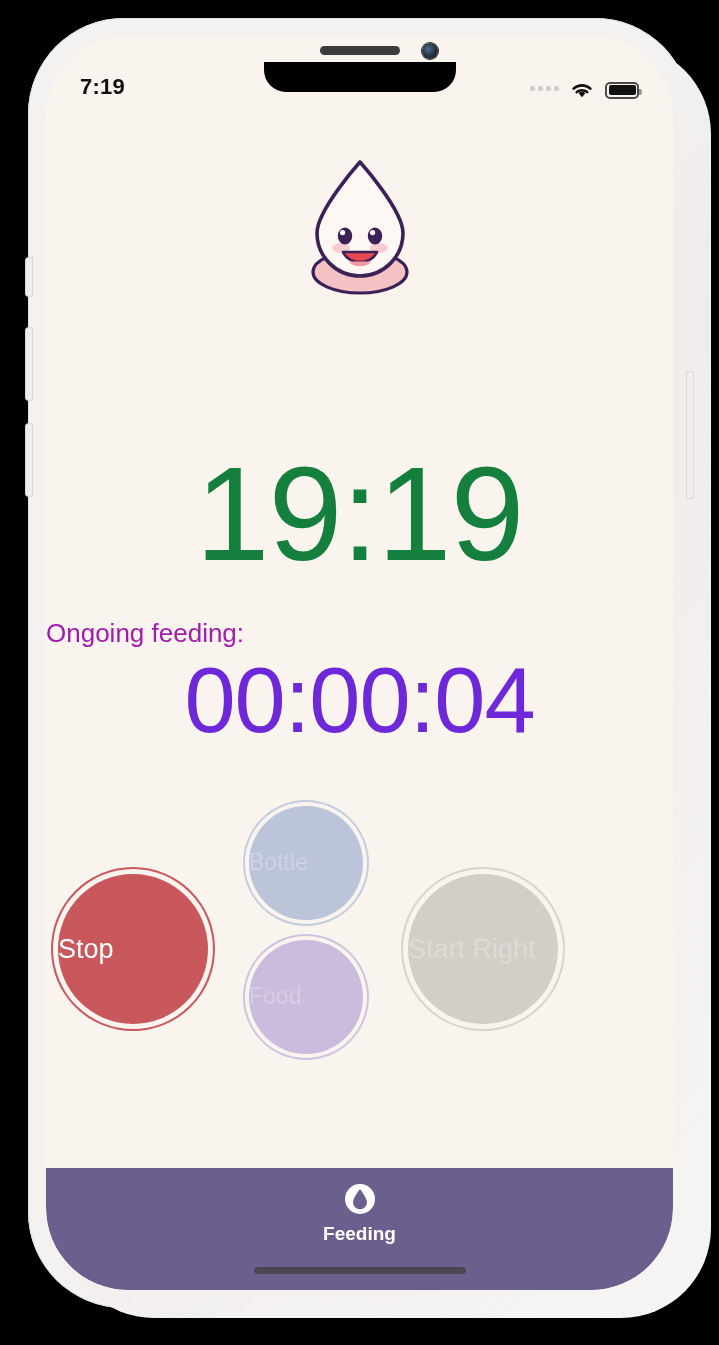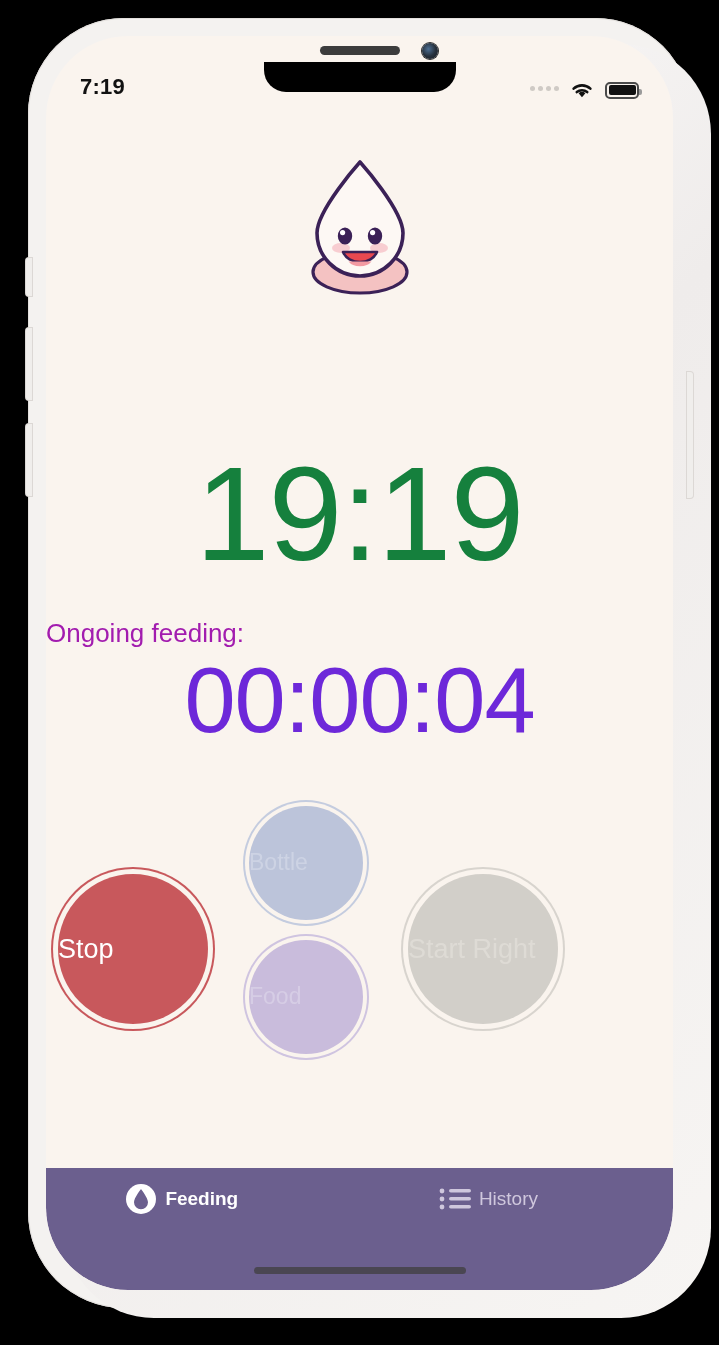--- a/index.html
+++ b/index.html
@@ -139,21 +139,21 @@
 
   
   .tabbar{
     position:absolute; left:0; right:0; bottom:0; height:122px;
     background:#6b5f8e;
     display:flex; align-items:flex-start; justify-content:space-around;
     padding-top:14px;
     border-radius:0 0 82px 82px;
   }
   .tab{
-    width:25%; display:flex; align-items:center; gap:7px;
+    width:25%; display:flex; flex-direction:column; align-items:center; gap:7px;
   }
   .tab-icon{ height:34px; display:flex; align-items:center; justify-content:center; }
   .tab-label{ font-size:19px; color:#cfc7dd; }
   .tab.active .tab-label{ color:#fff; font-weight:bold; }
   .home-indicator{
     position:absolute; bottom:16px; left:50%; transform:translateX(-50%);
     width:212px; height:7px; border-radius:4px; background:#4a4652;
   }
 </style>
 </head>
@@ -237,35 +237,20 @@
         <div class="tab active">
           <span class="tab-icon">
             <svg width="34" height="34" viewBox="0 0 34 34">
               <circle cx="17" cy="17" r="15" fill="#fff"></circle>
               <path d="M17 7 C17 7 24 16 24 20.2 A7 7 0 0 1 10 20.2 C10 16 17 7 17 7 Z" fill="#6b5f8e"></path>
             </svg>
           </span>
           <span class="tab-label">Feeding</span>
         </div>
 
-        <div class="tab">
-          <span class="tab-icon">
-            <svg width="34" height="30" viewBox="0 0 34 30">
-              <g fill="#cfc7dd">
-                <circle cx="4" cy="7" r="2.4"></circle>
-                  <circle cx="4" cy="15" r="2.4"></circle>
-                  <circle cx="4" cy="23" r="2.4"></circle>
-                <rect x="11" y="5" width="22" height="3.6" rx="1.8"></rect>
-                <rect x="11" y="13" width="22" height="3.6" rx="1.8"></rect>
-                <rect x="11" y="21" width="22" height="3.6" rx="1.8"></rect>
-              </g>
-            </svg>
-          </span>
-          <span class="tab-label">History</span>
-        </div>
 
 
 
         <div class="home-indicator"></div>
       </div>
     </div>
   </div>
 </div>
 
 </body></html>

